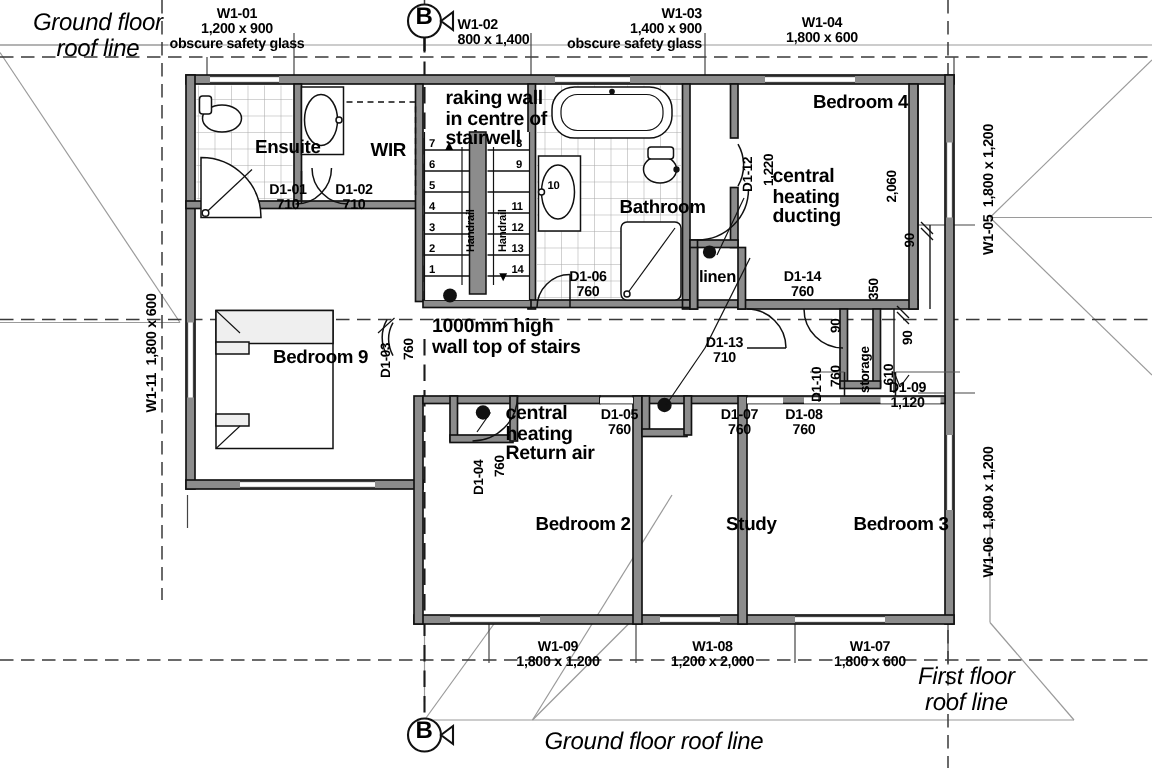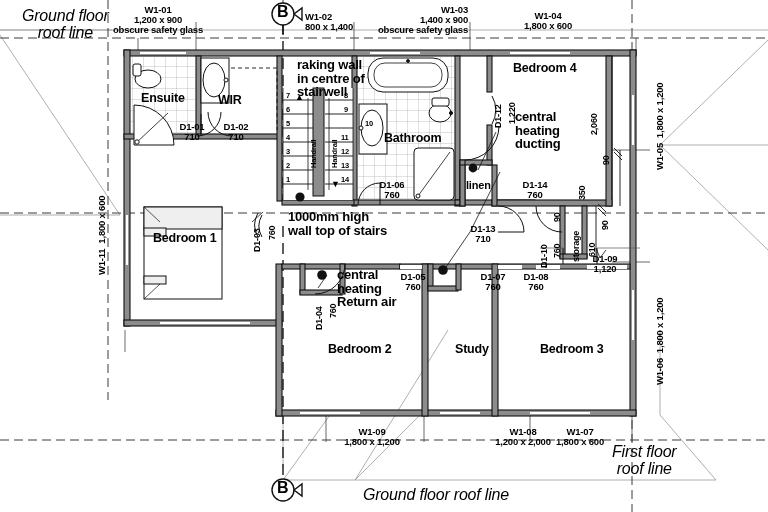--- a/index.html
+++ b/index.html
@@ -1,21 +1,21 @@
 <!DOCTYPE html>
 <html><head>
 <meta charset="utf-8">
 <style>
   html,body{margin:0;padding:0;background:#ffffff;}
   body{font-family:"Liberation Sans",sans-serif;}
   #sheet{position:relative;width:768px;height:512px;background:#ffffff;overflow:hidden;}
   #sheet svg{position:absolute;left:0;top:0;}
   .lbl{position:absolute;font-family:"Liberation Sans",sans-serif;font-weight:bold;color:#000;
        white-space:nowrap;line-height:1.05;letter-spacing:-0.2px;}
-  .rm{font-size:12.5px;font-weight:bold;}
+  .rm{font-size:12.5px;font-weight:bold;margin-left:29px;}
   .rm-sm{font-size:11px;font-weight:bold;}
   .dim{font-size:9.5px;font-weight:bold;}
   .dim2{font-size:9px;font-weight:bold;}
   .tiny{font-size:7.5px;font-weight:bold;}
   .note{font-size:13px;font-weight:bold;}
   .ital{font-style:italic;font-size:16px;font-weight:normal;text-align:center;}
   .vert{transform-origin:0 0;}
   .stp{font-size:7.5px;font-weight:bold;}
   .ctr{text-align:center;}
 </style>
@@ -367,37 +367,37 @@
   <div class="lbl dim vert" style="left:655px;top:170px;transform:rotate(-90deg);">
     <span>W1-05</span>&nbsp;&nbsp;<span>1,800 x 1,200</span>
   </div>
   <div class="lbl dim vert" style="left:655px;top:385px;transform:rotate(-90deg);">
     <span>W1-06</span>&nbsp;&nbsp;<span>1,800 x 1,200</span>
   </div>
   <div class="lbl dim ctr" style="left:530px;top:427px;width:100px;">
     <span>W1-07</span><br>
     <span>1,800 x 600</span>
   </div>
-  <div class="lbl dim ctr" style="left:425px;top:427px;width:100px;padding-left:48px;">
+  <div class="lbl dim ctr" style="left:425px;top:427px;width:100px;">
     <span>W1-08</span><br>
     <span>1,200 x 2,000</span>
   </div>
   <div class="lbl dim ctr" style="left:322px;top:427px;width:100px;">
     <span>W1-09</span><br>
     <span>1,800 x 1,200</span>
   </div>
   <div class="lbl dim vert" style="left:97px;top:275px;transform:rotate(-90deg);">
     <span>W1-11</span>&nbsp;&nbsp;<span>1,800 x 600</span>
   </div>
 
   <div class="lbl rm" style="left:141px;top:92px;">Ensuite</div>
   <div class="lbl rm" style="left:218px;top:94px;">WIR</div>
   <div class="lbl rm" style="left:384px;top:132px;">Bathroom</div>
   <div class="lbl rm" style="left:513px;top:62px;">Bedroom 4</div>
-  <div class="lbl rm" style="left:153px;top:232px;">Bedroom 1</div>
+  <div class="lbl rm" style="left:153px;top:232px;">Bedroom 9</div>
   <div class="lbl rm" style="left:328px;top:343px;">Bedroom 2</div>
   <div class="lbl rm" style="left:455px;top:343px;">Study</div>
   <div class="lbl rm" style="left:540px;top:343px;">Bedroom 3</div>
   <div class="lbl rm-sm" style="left:466px;top:180px;">linen</div>
 
   <div class="lbl dim ctr" style="left:172px;top:122px;width:40px;">
     <span>D1-01</span><br>
     <span>710</span>
   </div>
   <div class="lbl dim ctr" style="left:216px;top:122px;width:40px;">

